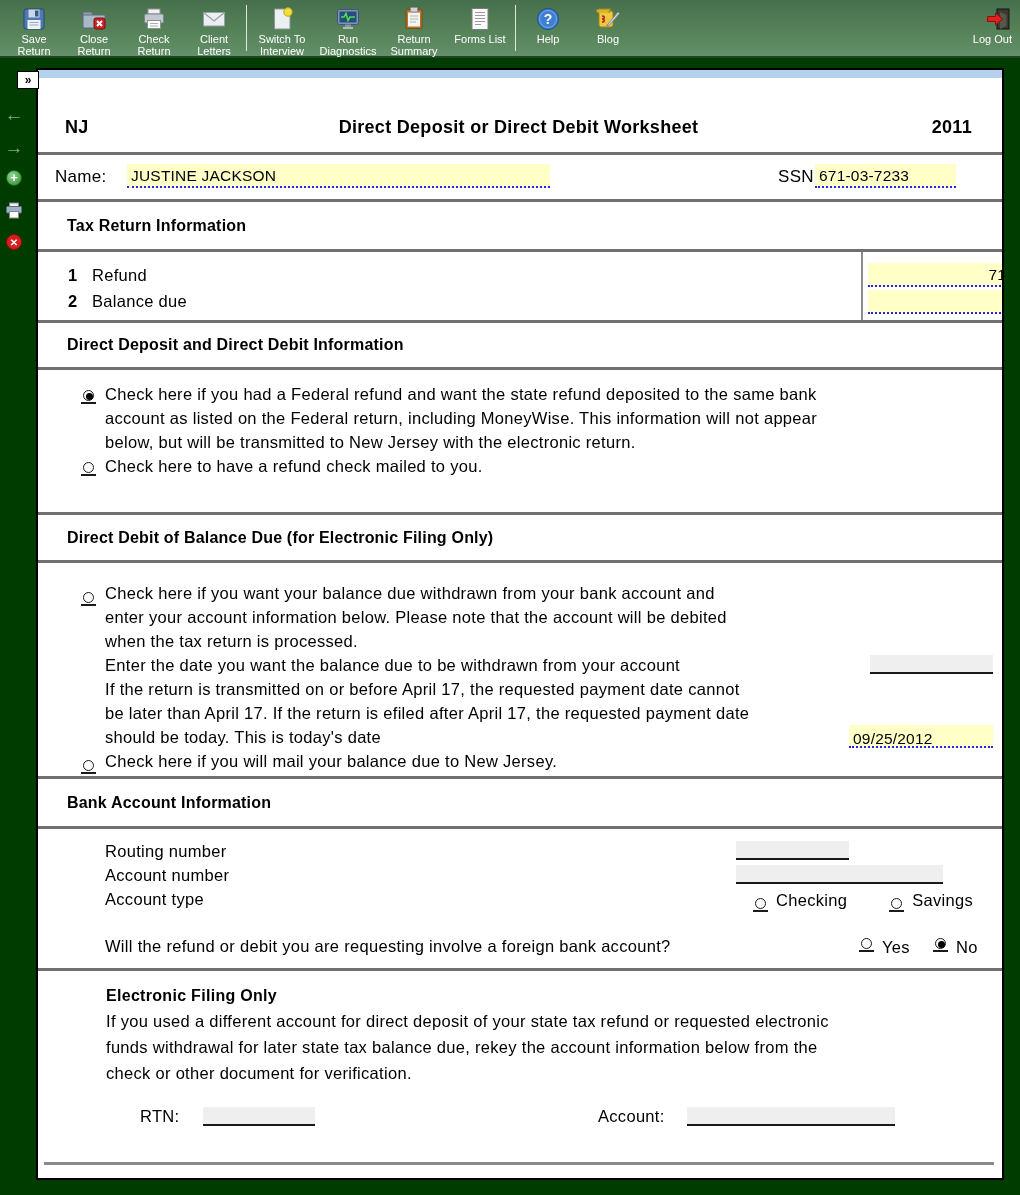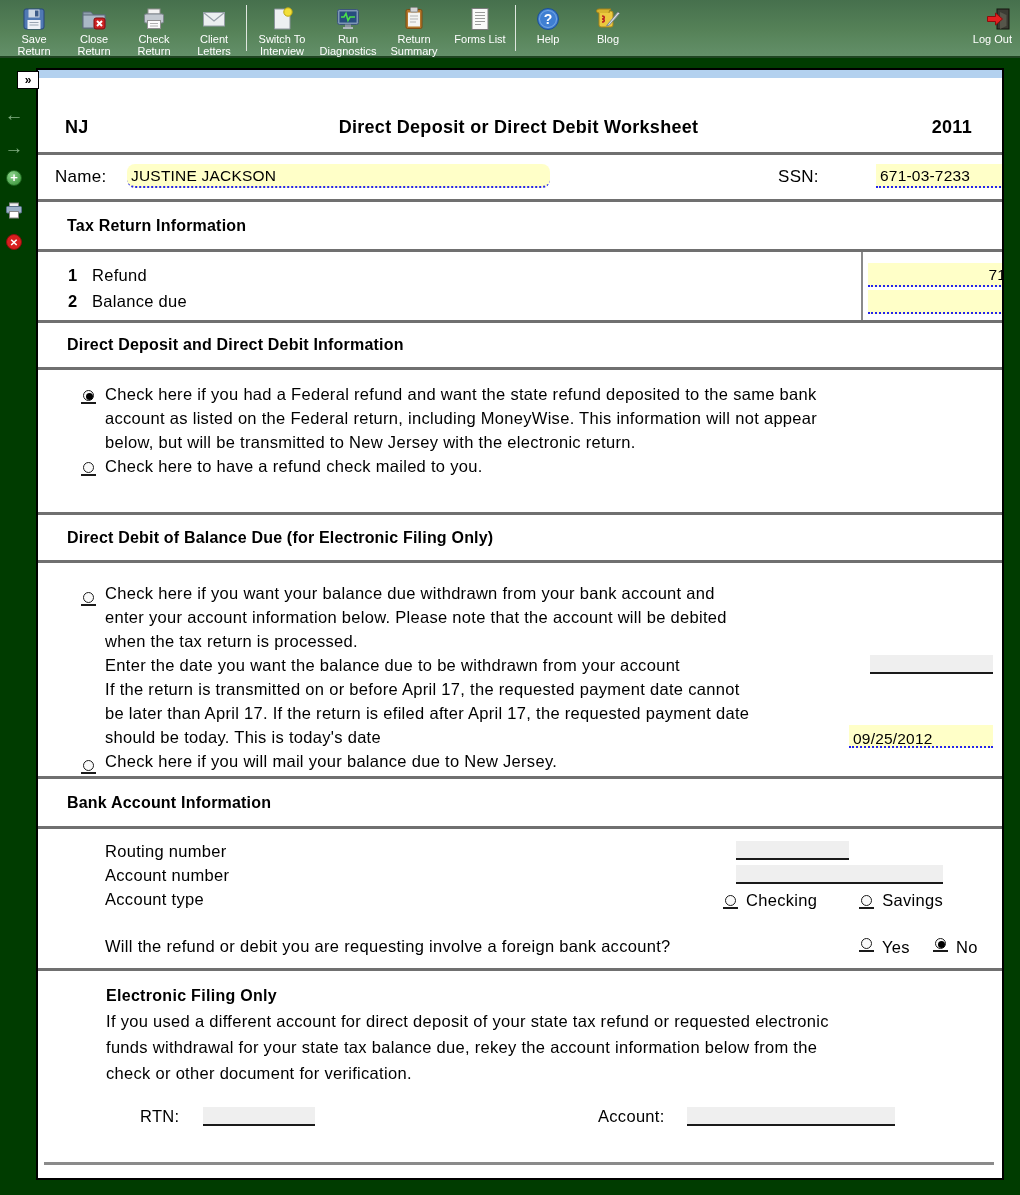--- a/index.html
+++ b/index.html
@@ -71,22 +71,22 @@
   .hdr .ti{ flex:1; text-align:center; font-weight:bold; font-size:18px; }
   .hdr .yr{ width:130px; text-align:right; font-weight:bold; font-size:18px; }
 
   
   .rowname{ height:47px; }
   .rowname .lab{ position:absolute; top:12px; font-size:17px; }
   .yellow{
     background:#ffffc8; border-bottom:2px dotted #2424ee;
     font-size:15.5px; letter-spacing:0.2px; overflow:hidden; white-space:nowrap;
   }
-  .fld-name{ position:absolute; left:89px; top:9px; width:423px; height:24px; padding:3px 4px 0 4px;border-radius:8px; }
-  .fld-ssn{ position:absolute; left:838px; top:9px; width:141px; height:24px; padding:3px 4px 0 4px; }
+  .fld-name{ position:absolute; left:89px; top:9px; width:423px; height:24px; padding:3px 4px 0 4px; }
+  .fld-ssn{ position:absolute; left:777px; top:9px; width:141px; height:24px; padding:3px 4px 0 4px; }
 
   
   .sech{ display:flex; align-items:center; padding-left:29px; font-weight:bold; font-size:16px; letter-spacing:0.2px; }
 
   
   .amounts{ height:71px; padding-top:14px; }
   .amt-row{ height:26px; position:relative; }
   .amt-num{ position:absolute; left:30px; font-weight:bold; }
   .amt-lab{ position:absolute; left:54px; }
   .vdiv{ position:absolute; left:823px; top:0; bottom:0; width:2px; background:#8a8a8a; }
@@ -110,21 +110,21 @@
   .ind{ margin-left:67px; }
   .frow{ position:relative; height:24px; }
   .gray{ background:#efefef; border-bottom:2px solid #1a1a1a; }
   .fld-wdate{ position:absolute; right:9px; top:2px; width:123px; height:19px; }
   .fld-today{ position:absolute; right:9px; top:0px; width:144px; height:23px; padding:2px 4px 0 4px; }
 
   
   .bank{ height:142px; padding-top:10px; line-height:24px; }
   .fld-routing{ position:absolute; left:698px; top:2px; width:113px; height:19px; }
   .fld-account{ position:absolute; left:698px; top:2px; width:207px; height:19px; }
-  .typ-radios{ position:absolute; left:684px; top:1px; display:flex; align-items:center; }
+  .typ-radios{ position:absolute; left:714px; top:1px; display:flex; align-items:flex-end; }
   .typ-radios .radio{ margin-top:3px; }
   .typ-lab{ margin:0 0 0 8px; }
   .sav{ margin-left:41px; }
   .foreign{ margin-top:23px; position:relative; height:26px; }
   .yn-yes{ position:absolute; left:820px; top:1px; display:flex; }
   .yn-no{ position:absolute; left:894px; top:1px; display:flex; }
   .yn-yes .radio,.yn-no .radio{ margin-top:3px; }
 
   
   .efiling{ height:203px; padding-top:12px; border-bottom:none; }
@@ -445,21 +445,21 @@
               <span class="u"></span>
             </span>
           <span class="typ-lab">No</span>
         </span>
       </div>
     </div>
 
     <div class="blk efiling">
       <div class="ef-h">Electronic Filing Only</div>
       <div class="ef-line">If you used a different account for direct deposit of your state tax refund or requested electronic</div>
-      <div class="ef-line">funds withdrawal for your state tax balance due,  rekey the account information below from the</div>
+      <div class="ef-line">funds withdrawal for later state tax balance due,  rekey the account information below from the</div>
       <div class="ef-line">check or other document for verification.</div>
       <div class="ef-fields">
         <span class="ef-rtn-lab">RTN:</span>
         <div class="gray fld-rtn"></div>
         <span class="ef-acct-lab">Account:</span>
         <div class="gray fld-acct2"></div>
       </div>
       <div class="endline"></div>
     </div>
 

